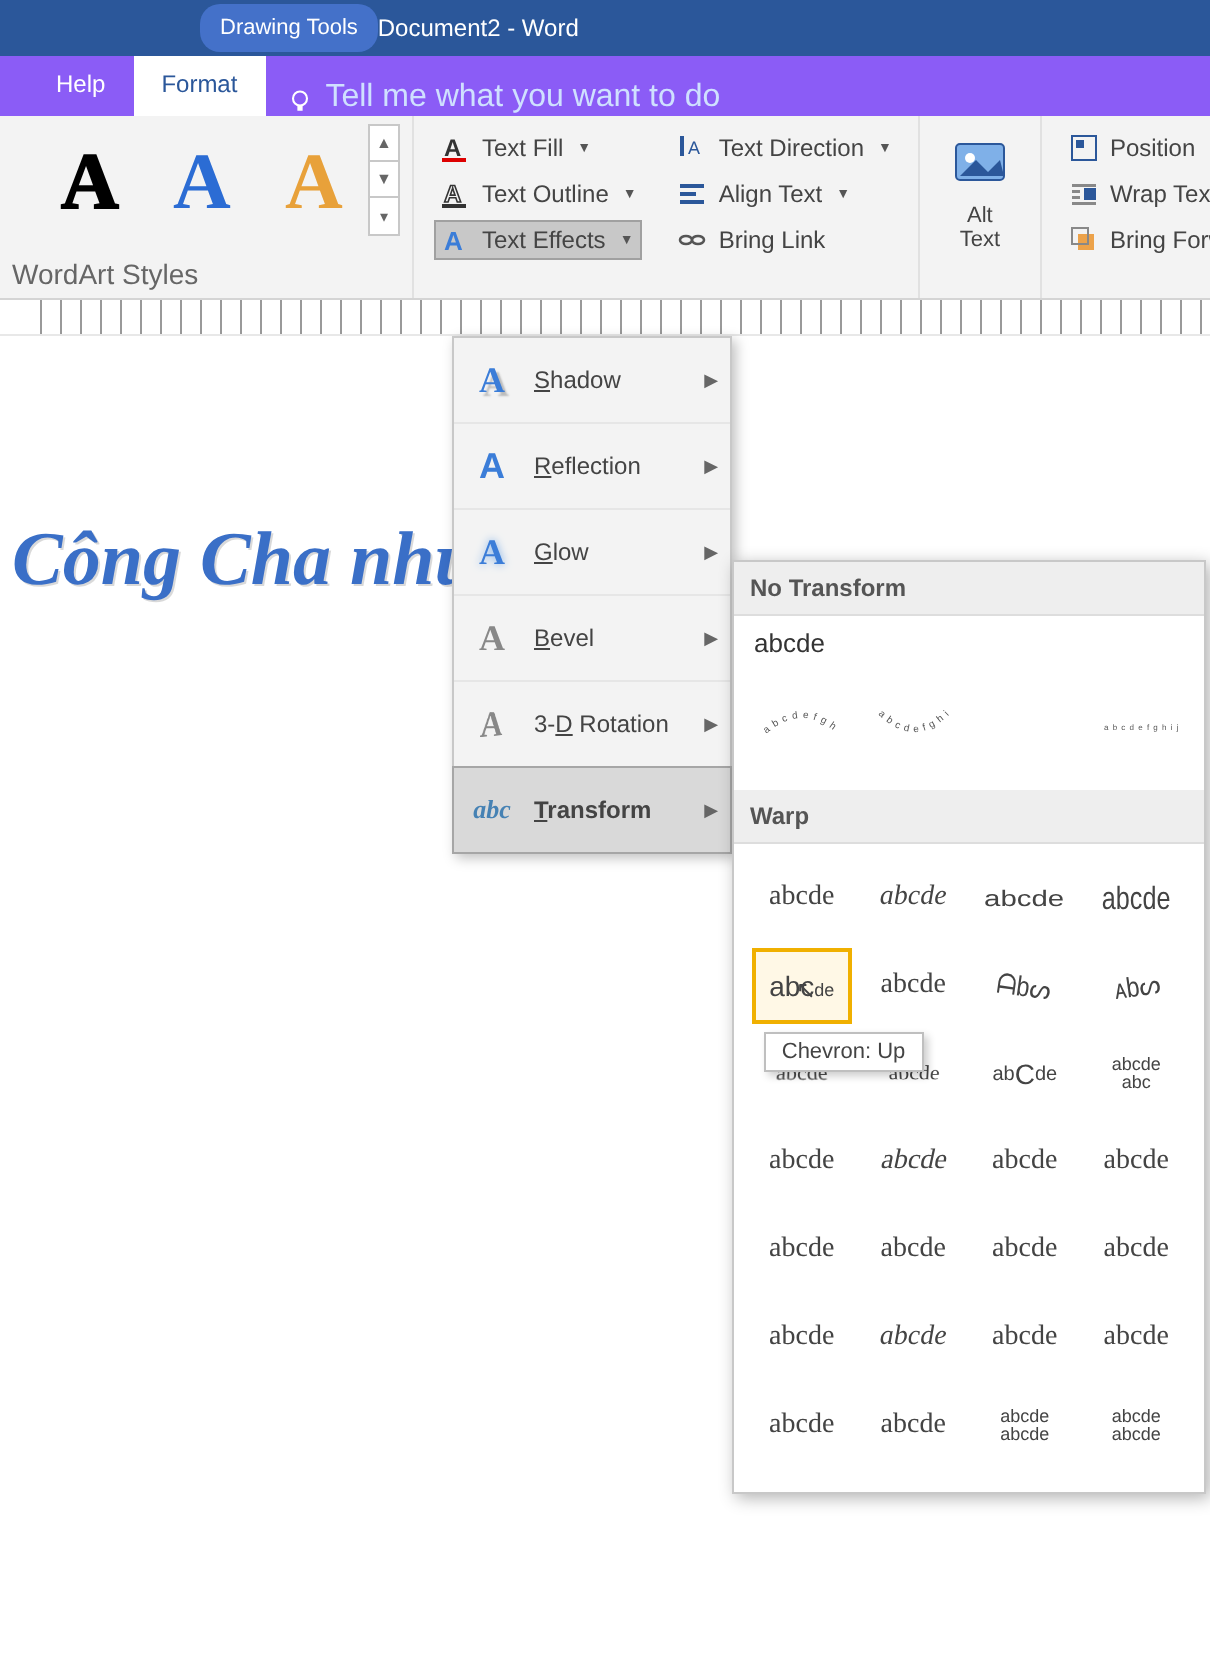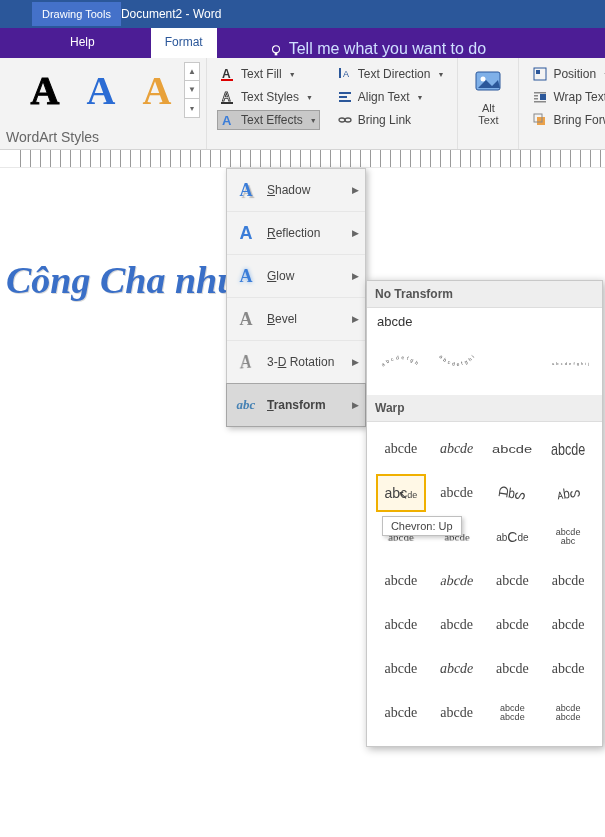--- a/index.html
+++ b/index.html
@@ -1,24 +1,24 @@
 <!DOCTYPE html>
 <html><head>
 <meta charset="utf-8">
 <style>
   * { box-sizing: border-box; margin: 0; padding: 0; font-family: "Segoe UI", Tahoma, sans-serif; }
   body { width: 605px; height: 837px; overflow: hidden; background: #fff; font-size: 12px; color: #444; }
 
   
   .titlebar { background: #2b579a; color: #fff; height: 28px; display: flex; align-items: center; }
-  .contextual { background: #4471c9; color: #fff; font-size: 11px; padding: 6px 10px; margin-left: 32px; }
+  .contextual { background: #4471c9; color: #fff; font-size: 11px; padding: 6px 10px; margin-left: 100px; border-radius: 10px; }
   .doc-title { font-size: 12px; }
 
   
-  .tabsrow { background: #4c1d95; color: #fff; height: 30px; display: flex; align-items: stretch; gap: 42px; }
+  .tabsrow { background: #8b5cf6; color: #fff; height: 30px; display: flex; align-items: stretch; }
   .tab { padding: 7px 14px; font-size: 12px; color: #fff; }
   .tab.active { background: #fff; color: #2b579a; }
   .tellme { display: flex; align-items: flex-end; gap: 6px; padding: 0 10px; color: #cfe0ff; font-size: 16px; }
   .bulb { width: 14px; height: 14px; }
 
   
   .ribbon { background: #f3f3f3; border-bottom: 1px solid #d4d4d4; height: 92px; display: flex; }
   .group { border-right: 1px solid #e1e1e1; padding: 4px 6px 2px 6px; display: flex; flex-direction: column; justify-content: space-between; }
   .group-row { display: flex; align-items: center; }
   .group-label { font-size: 14px; color: #666; padding-bottom: 2px; }
@@ -134,21 +134,21 @@
         <span>Text Fill</span>
           <span class="dd">▼</span>
       </div>
       <div class="cmd">
         <span class="ic">
             <svg viewBox="0 0 16 16">
               <text x="2" y="12" font-size="12" font-family="Georgia" font-weight="bold" fill="none" stroke="#333" stroke-width="0.8">A</text>
               <rect x="1" y="13" width="12" height="2" fill="#333"></rect>
             </svg>
           </span>
-        <span>Text Styles</span>
+        <span>Text Outline</span>
           <span class="dd">▼</span>
       </div>
       <div class="cmd selected">
         <span class="ic">
             <svg viewBox="0 0 16 16">
               <text x="2" y="13" font-size="13" font-family="Georgia" font-weight="bold" fill="#3b7dd8">A</text>
             </svg>
           </span>
         <span>Text Effects</span>
           <span class="dd">▼</span>

